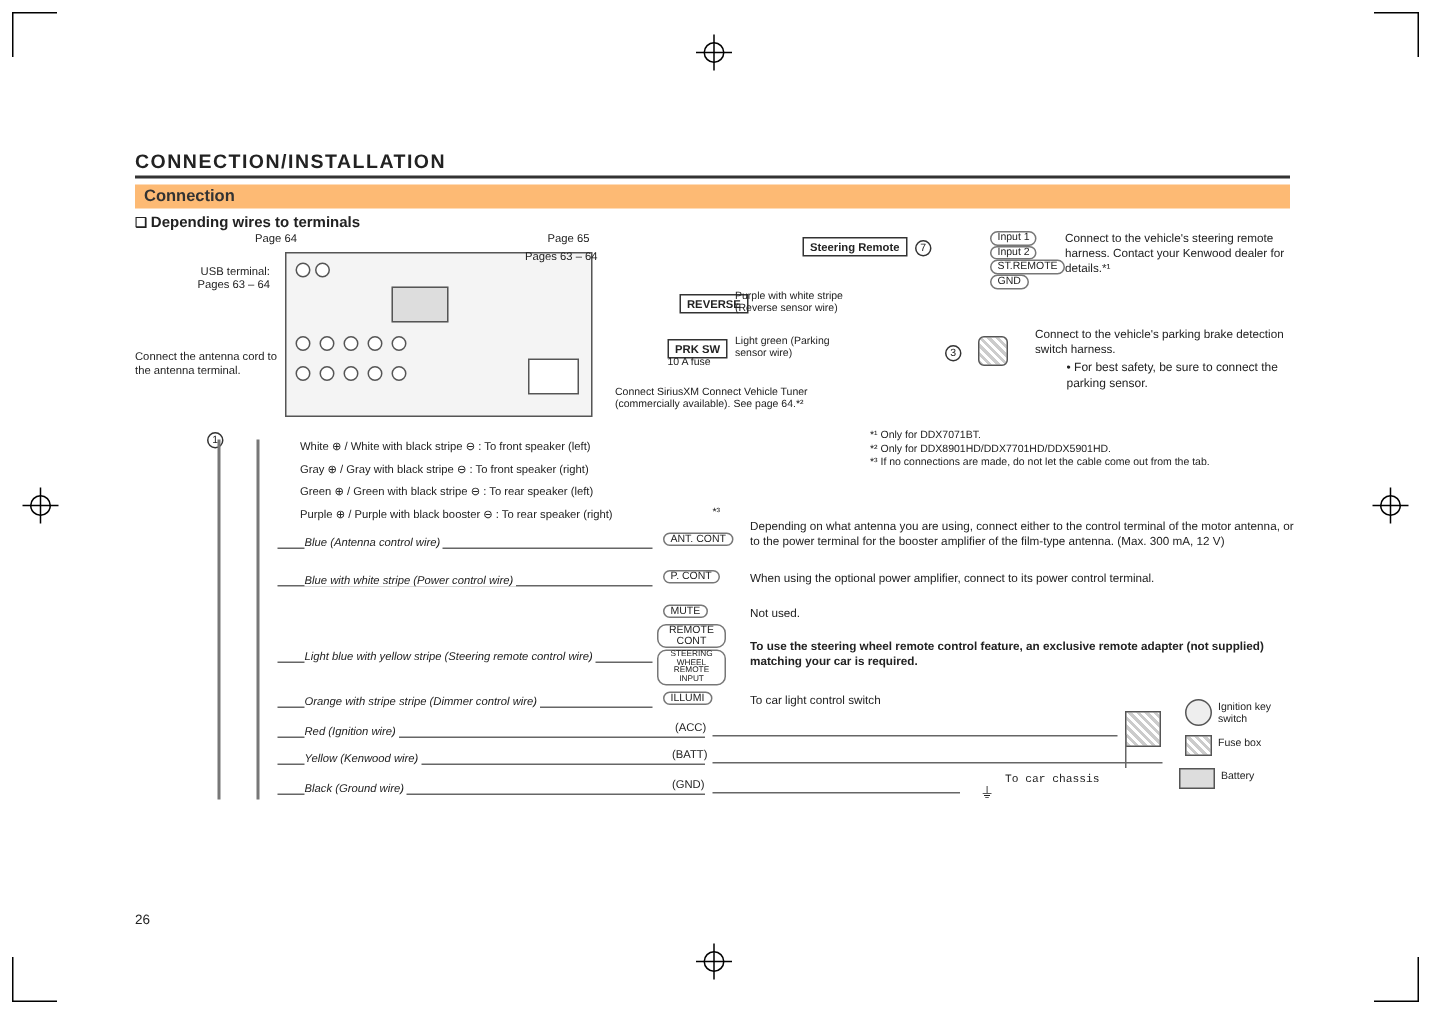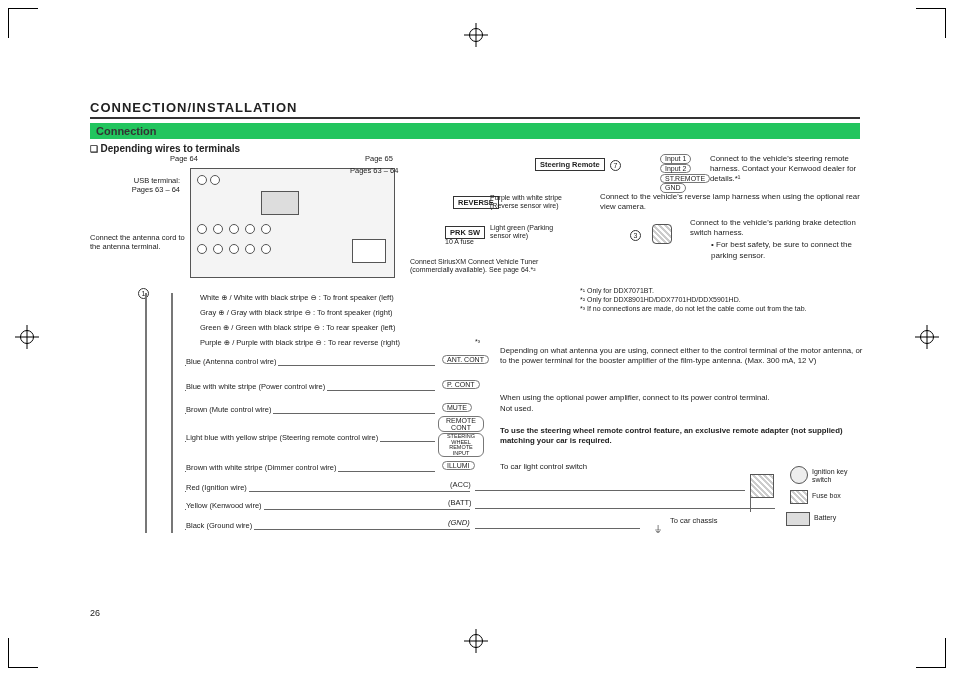--- a/index.html
+++ b/index.html
@@ -25,21 +25,21 @@
     padding-bottom: 2px;
     margin-bottom: 4px;
   }
   .section-title {
     font-weight: bold;
     font-size: 13px;
     letter-spacing: 1px;
     text-align: center;
   }
   .subsection-bar {
-    background: #22c55e;
+    background: #fdba74;
     padding: 2px 6px;
     margin-bottom: 4px;
   }
   .subsection-title {
     font-weight: bold;
     font-size: 11px;
     color: #333;
   }
   .subsubsection {
     font-weight: bold;
@@ -69,24 +69,25 @@
     height: 14px;
   }
   .wire-row .line {
     position: absolute;
     left: 0; right: 0;
     top: 50%;
     border-bottom: 0.5px solid #666;
   }
   .wire-row .t {
     position: absolute;
-    left: 1px; top: -1px;
+    left: 18px; top: -1px;
     font-size: 7.5px;
     background: #fff;
     padding-right: 2px;
+    font-style: italic;
   }
   .tag2 {
     display: inline-block;
     border: 1px solid #777;
     border-radius: 6px;
     padding: 0 4px;
     font-size: 7px;
     background: #fff;
     text-align: center;
   }
@@ -219,21 +220,20 @@
       <div class="tag2">Input 1</div><br>
       <div class="tag2">Input 2</div><br>
       <div class="tag2">ST.REMOTE</div><br>
       <div class="tag2">GND</div>
     </div>
     <span class="abs circle-num" style="left:520px; top:2px;">7</span>
     <div class="abs right-text" style="left:620px; top:-4px; width:155px;">Connect to the vehicle's steering remote harness. Contact your Kenwood dealer for details.*¹</div>
 
     <span class="abs label-box" style="left:363px; top:38px;">REVERSE</span>
     <div class="abs tiny" style="left:400px; top:36px; width:100px;">Purple with white stripe (Reverse sensor wire)</div>
-    <div class="abs right-text" style="left:510px; top:34px; width:265px;">Connect to the vehicle's reverse lamp harness when using the optional rear view camera.</div>
 
     <span class="abs label-box" style="left:355px; top:68px;">PRK SW</span>
     <div class="abs tiny" style="left:355px; top:80px;">10 A fuse</div>
     <div class="abs tiny" style="left:400px; top:66px; width:80px;">Light green (Parking sensor wire)</div>
     <span class="abs circle-num" style="left:540px; top:72px;">3</span>
     <div class="abs icon-sq" style="left:562px; top:66px; width:20px; height:20px; border-radius:4px;"></div>
     <div class="abs right-text" style="left:600px; top:60px; width:175px;">
       <span>Connect to the vehicle's parking brake detection switch harness.</span>
       <div class="bullet" style="margin-top:2px;">• <span>For best safety, be sure to connect the parking sensor.</span></div>
     </div>
@@ -248,81 +248,77 @@
       <div>*³  If no connections are made, do not let the cable come out from the tab.</div>
     </div>
 
     <span class="abs circle-num" style="left:48px; top:130px;">1</span>
 
     <div class="abs tiny" style="left:385px; top:180px;">*³</div>
 
     <div class="abs wire-label" style="left:110px; top:135px;">White ⊕ / White with black stripe ⊖ : To front speaker (left)</div>
     <div class="abs wire-label" style="left:110px; top:150px;">Gray ⊕ / Gray with black stripe ⊖ : To front speaker (right)</div>
     <div class="abs wire-label" style="left:110px; top:165px;">Green ⊕ / Green with black stripe ⊖ : To rear speaker (left)</div>
-    <div class="abs wire-label" style="left:110px; top:180px;">Purple ⊕ / Purple with black stripe ⊖ : To rear reverse (right)</div>
+    <div class="abs wire-label" style="left:110px; top:180px;">Purple ⊕ / Purple with black booster ⊖ : To rear speaker (right)</div>
 
     <div class="wire-row" style="top:200px;">
       <div class="line"></div>
       <div class="t">Blue (Antenna control wire)</div>
     </div>
     <span class="abs tag2" style="left:352px; top:197px;">ANT. CONT</span>
     <div class="abs right-text" style="left:410px; top:188px; width:365px;">Depending on what antenna you are using, connect either to the control terminal of the motor antenna, or to the power terminal for the booster amplifier of the film-type antenna. (Max. 300 mA, 12 V)</div>
 
     <div class="wire-row" style="top:225px;">
       <div class="line"></div>
       <div class="t">Blue with white stripe (Power control wire)</div>
     </div>
     <span class="abs tag2" style="left:352px; top:222px;">P. CONT</span>
-    <div class="abs right-text" style="left:410px; top:223px; width:365px;margin-top:12px;">When using the optional power amplifier, connect to its power control terminal.</div>
-
-    <div class="wire-row" style="top:248px;">
-      <div class="line"></div>
-      <div class="t">Brown (Mute control wire)</div>
-    </div>
+    <div class="abs right-text" style="left:410px; top:223px; width:365px;">When using the optional power amplifier, connect to its power control terminal.</div>
+
     <span class="abs tag2" style="left:352px; top:245px;">MUTE</span>
     <div class="abs right-text" style="left:410px; top:246px; width:365px;">Not used.</div>
 
     <div class="wire-row" style="top:276px;">
       <div class="line"></div>
       <div class="t">Light blue with yellow stripe (Steering remote control wire)</div>
     </div>
     <div class="abs" style="left:348px; top:258px; width:46px;">
       <div class="tag2" style="width:100%; line-height:1;">REMOTE CONT</div>
       <div class="tag2" style="width:100%; line-height:1; margin-top:1px; font-size:5.5px;">STEERING WHEEL REMOTE INPUT</div>
     </div>
     <div class="abs right-text" style="left:410px; top:268px; width:365px;font-weight:bold;">To use the steering wheel remote control feature, an exclusive remote adapter (not supplied) matching your car is required.</div>
 
     <div class="wire-row" style="top:306px;">
       <div class="line"></div>
-      <div class="t">Brown with white stripe (Dimmer control wire)</div>
+      <div class="t">Orange with stripe stripe (Dimmer control wire)</div>
     </div>
     <span class="abs tag2" style="left:352px; top:303px;">ILLUMI</span>
     <div class="abs right-text" style="left:410px; top:304px;">To car light control switch</div>
 
     <div class="wire-row" style="top:326px; right:390px;">
       <div class="line"></div>
       <div class="t">Red (Ignition wire)</div>
     </div>
     <span class="abs small" style="left:360px; top:322px;">(ACC)</span>
 
     <div class="wire-row" style="top:344px; right:390px;">
       <div class="line"></div>
       <div class="t">Yellow (Kenwood wire)</div>
     </div>
     <span class="abs small" style="left:358px; top:340px;">(BATT)</span>
 
     <div class="wire-row" style="top:364px; right:390px;">
       <div class="line"></div>
       <div class="t">Black (Ground wire)</div>
     </div>
-    <span class="abs small" style="left:358px; top:360px;font-style:italic;">(GND)</span>
+    <span class="abs small" style="left:358px; top:360px;">(GND)</span>
 
     <div class="abs" style="left:55px; top:135px; width:28px; height:240px; border-left:2px solid #777; border-right:2px solid #777;"></div>
 
-    <div class="abs small" style="left:580px; top:358px;">To car chassis</div>
+    <div class="abs small" style="left:580px; top:358px;font-family:Liberation Mono, monospace;">To car chassis</div>
     <div class="abs" style="left:560px; top:366px; width:16px; text-align:center; font-size:10px;">⏚</div>
 
     <div class="abs icon-sq" style="left:660px; top:316px; width:24px; height:24px;"></div>
     <div class="abs" style="left:700px; top:308px; width:18px; height:18px; border:1px solid #555; border-radius:50%; background:#eee;"></div>
     <div class="abs tiny" style="left:722px; top:310px;">Ignition key switch</div>
     <div class="abs icon-sq" style="left:700px; top:332px; width:18px; height:14px;"></div>
     <div class="abs tiny" style="left:722px; top:334px;">Fuse box</div>
     <div class="abs" style="left:696px; top:354px; width:24px; height:14px; border:1px solid #555; background:#ddd;"></div>
     <div class="abs tiny" style="left:724px; top:356px;">Battery</div>
 

